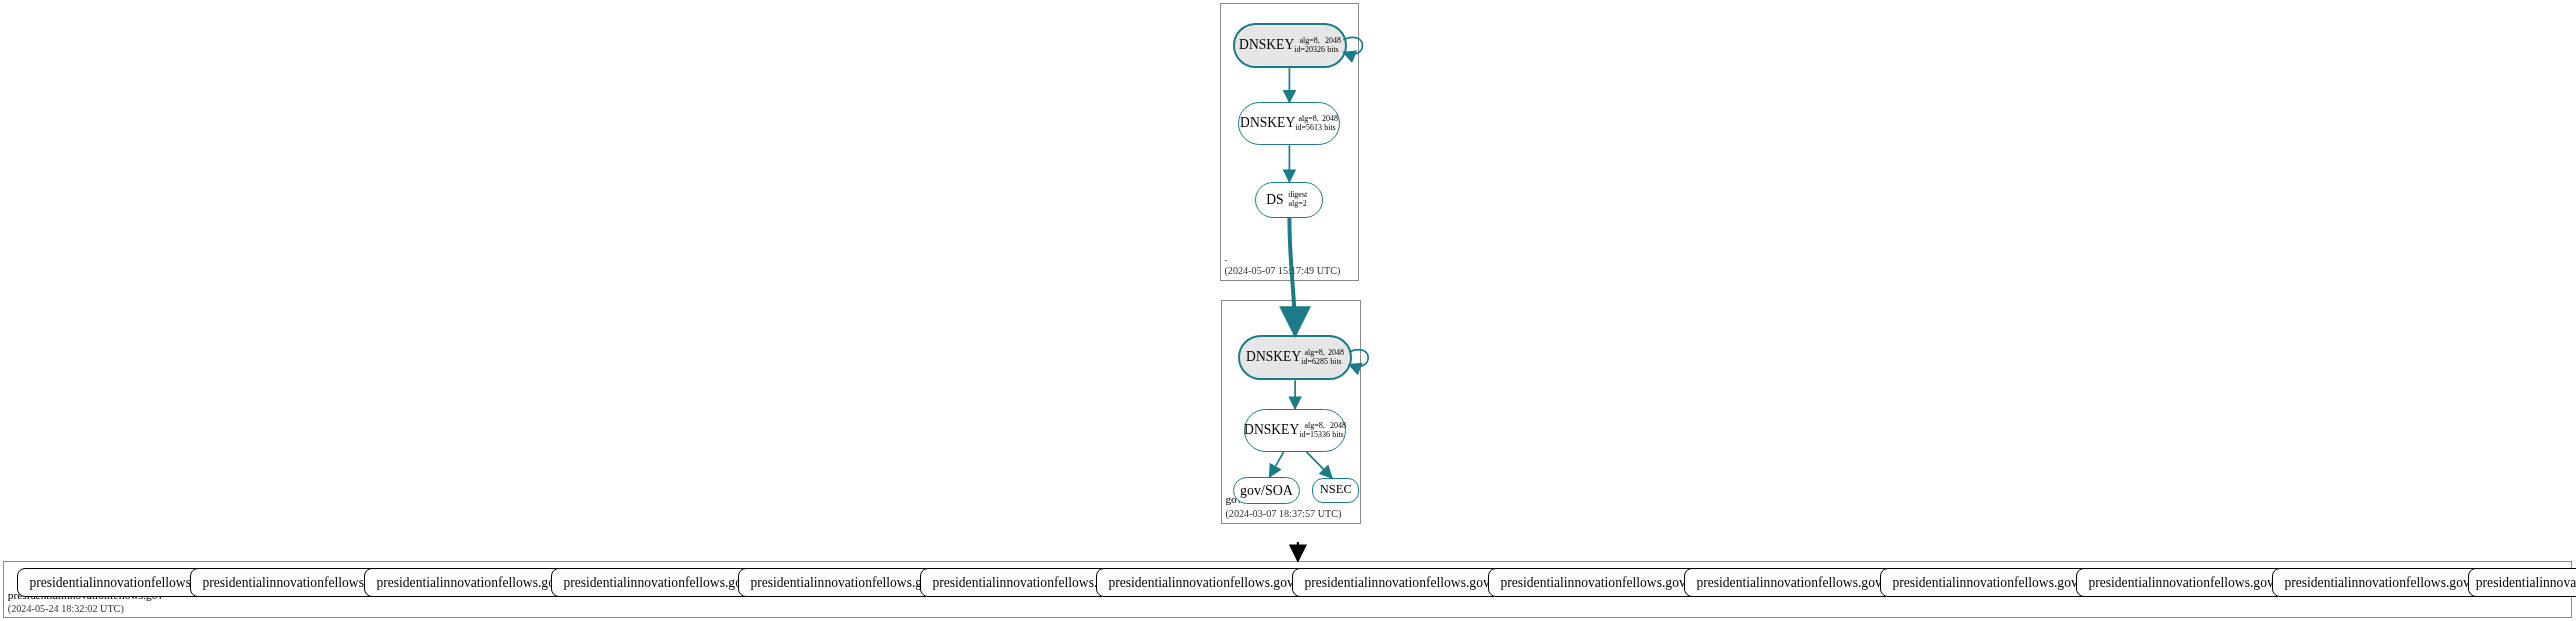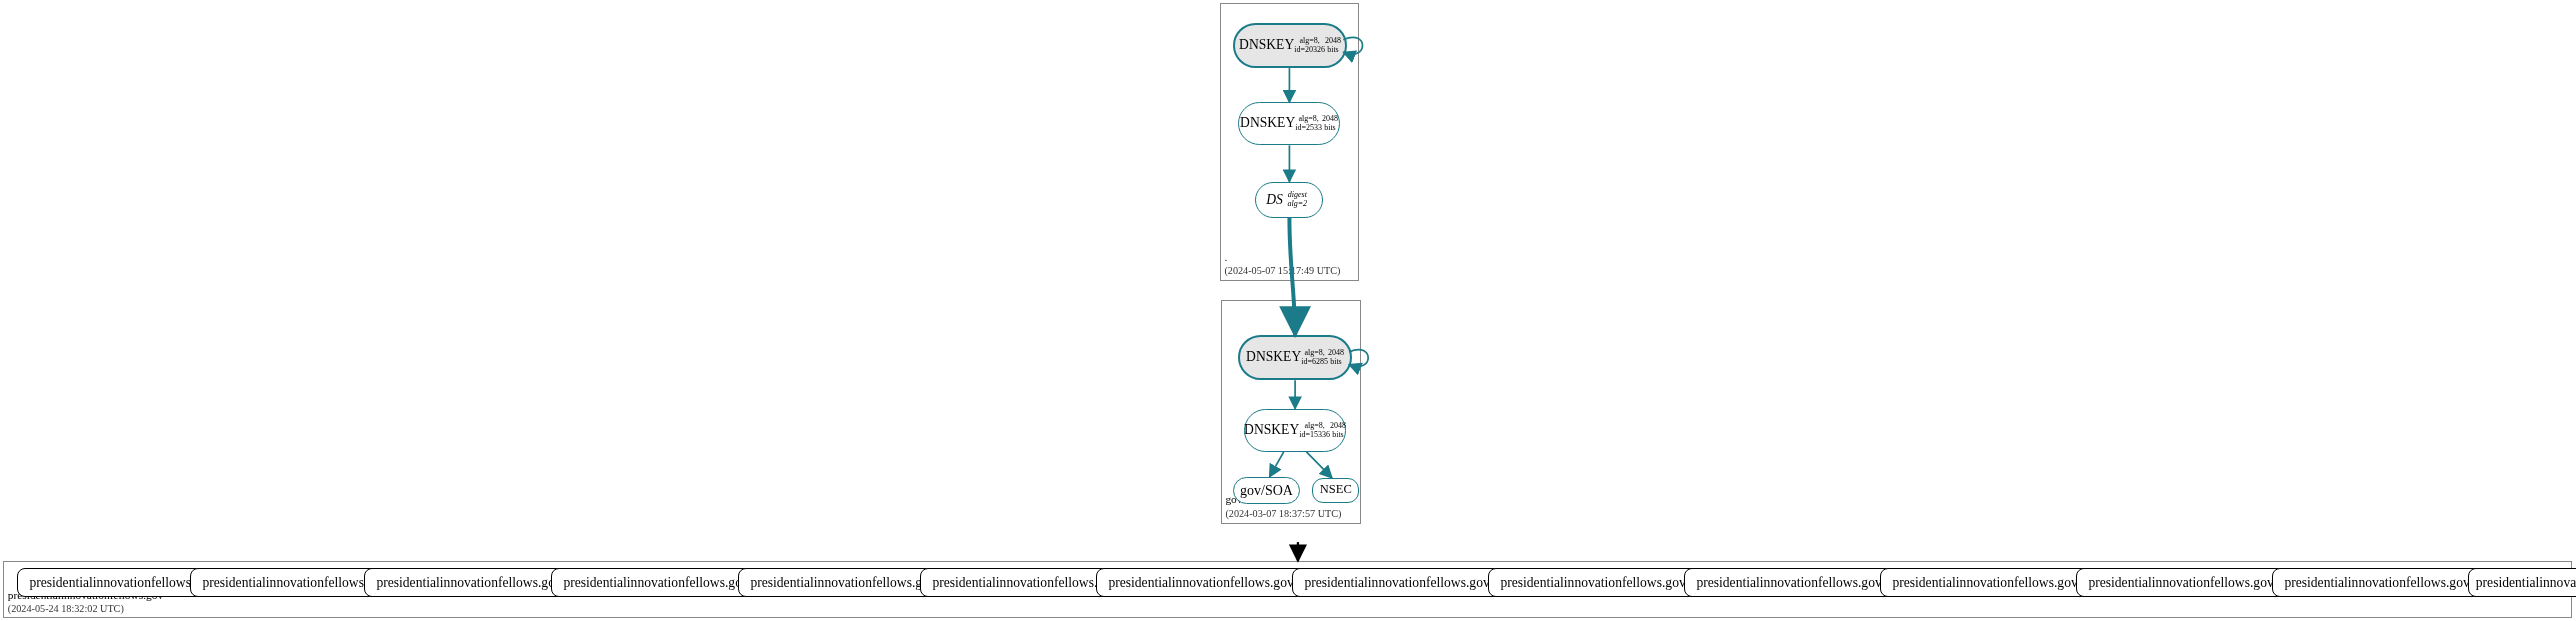--- a/index.html
+++ b/index.html
@@ -88,25 +88,25 @@
 </div>
 
 <div class="node ksk" style="left:1233px; top:23px; width:114px; height:45px;">
   <span class="t1">DNSKEY</span>
   <span class="t2">alg=8, id=20326</span>
   <span class="t3">2048 bits</span>
 </div>
 
 <div class="node zsk" style="left:1238px; top:102px; width:102px; height:43px;">
   <span class="t1">DNSKEY</span>
-  <span class="t2">alg=8, id=2533</span>
+  <span class="t2">alg=8, id=5613</span>
   <span class="t3">2048 bits</span>
 </div>
 
-<div class="node zsk" style="left:1255px; top:182px; width:68px; height:36px;font-style:italic;">
+<div class="node zsk" style="left:1255px; top:182px; width:68px; height:36px;">
   <span class="t1">DS</span>
   <span class="t2">digest alg=2</span>
 </div>
 
 <div class="zone" style="left:1221px; top:300px; width:140px; height:224px;">
   <div class="zone-label">
     <span>gov</span><br>
     <span class="ts">(2024-03-07 18:37:57 UTC)</span>
   </div>
 </div>

